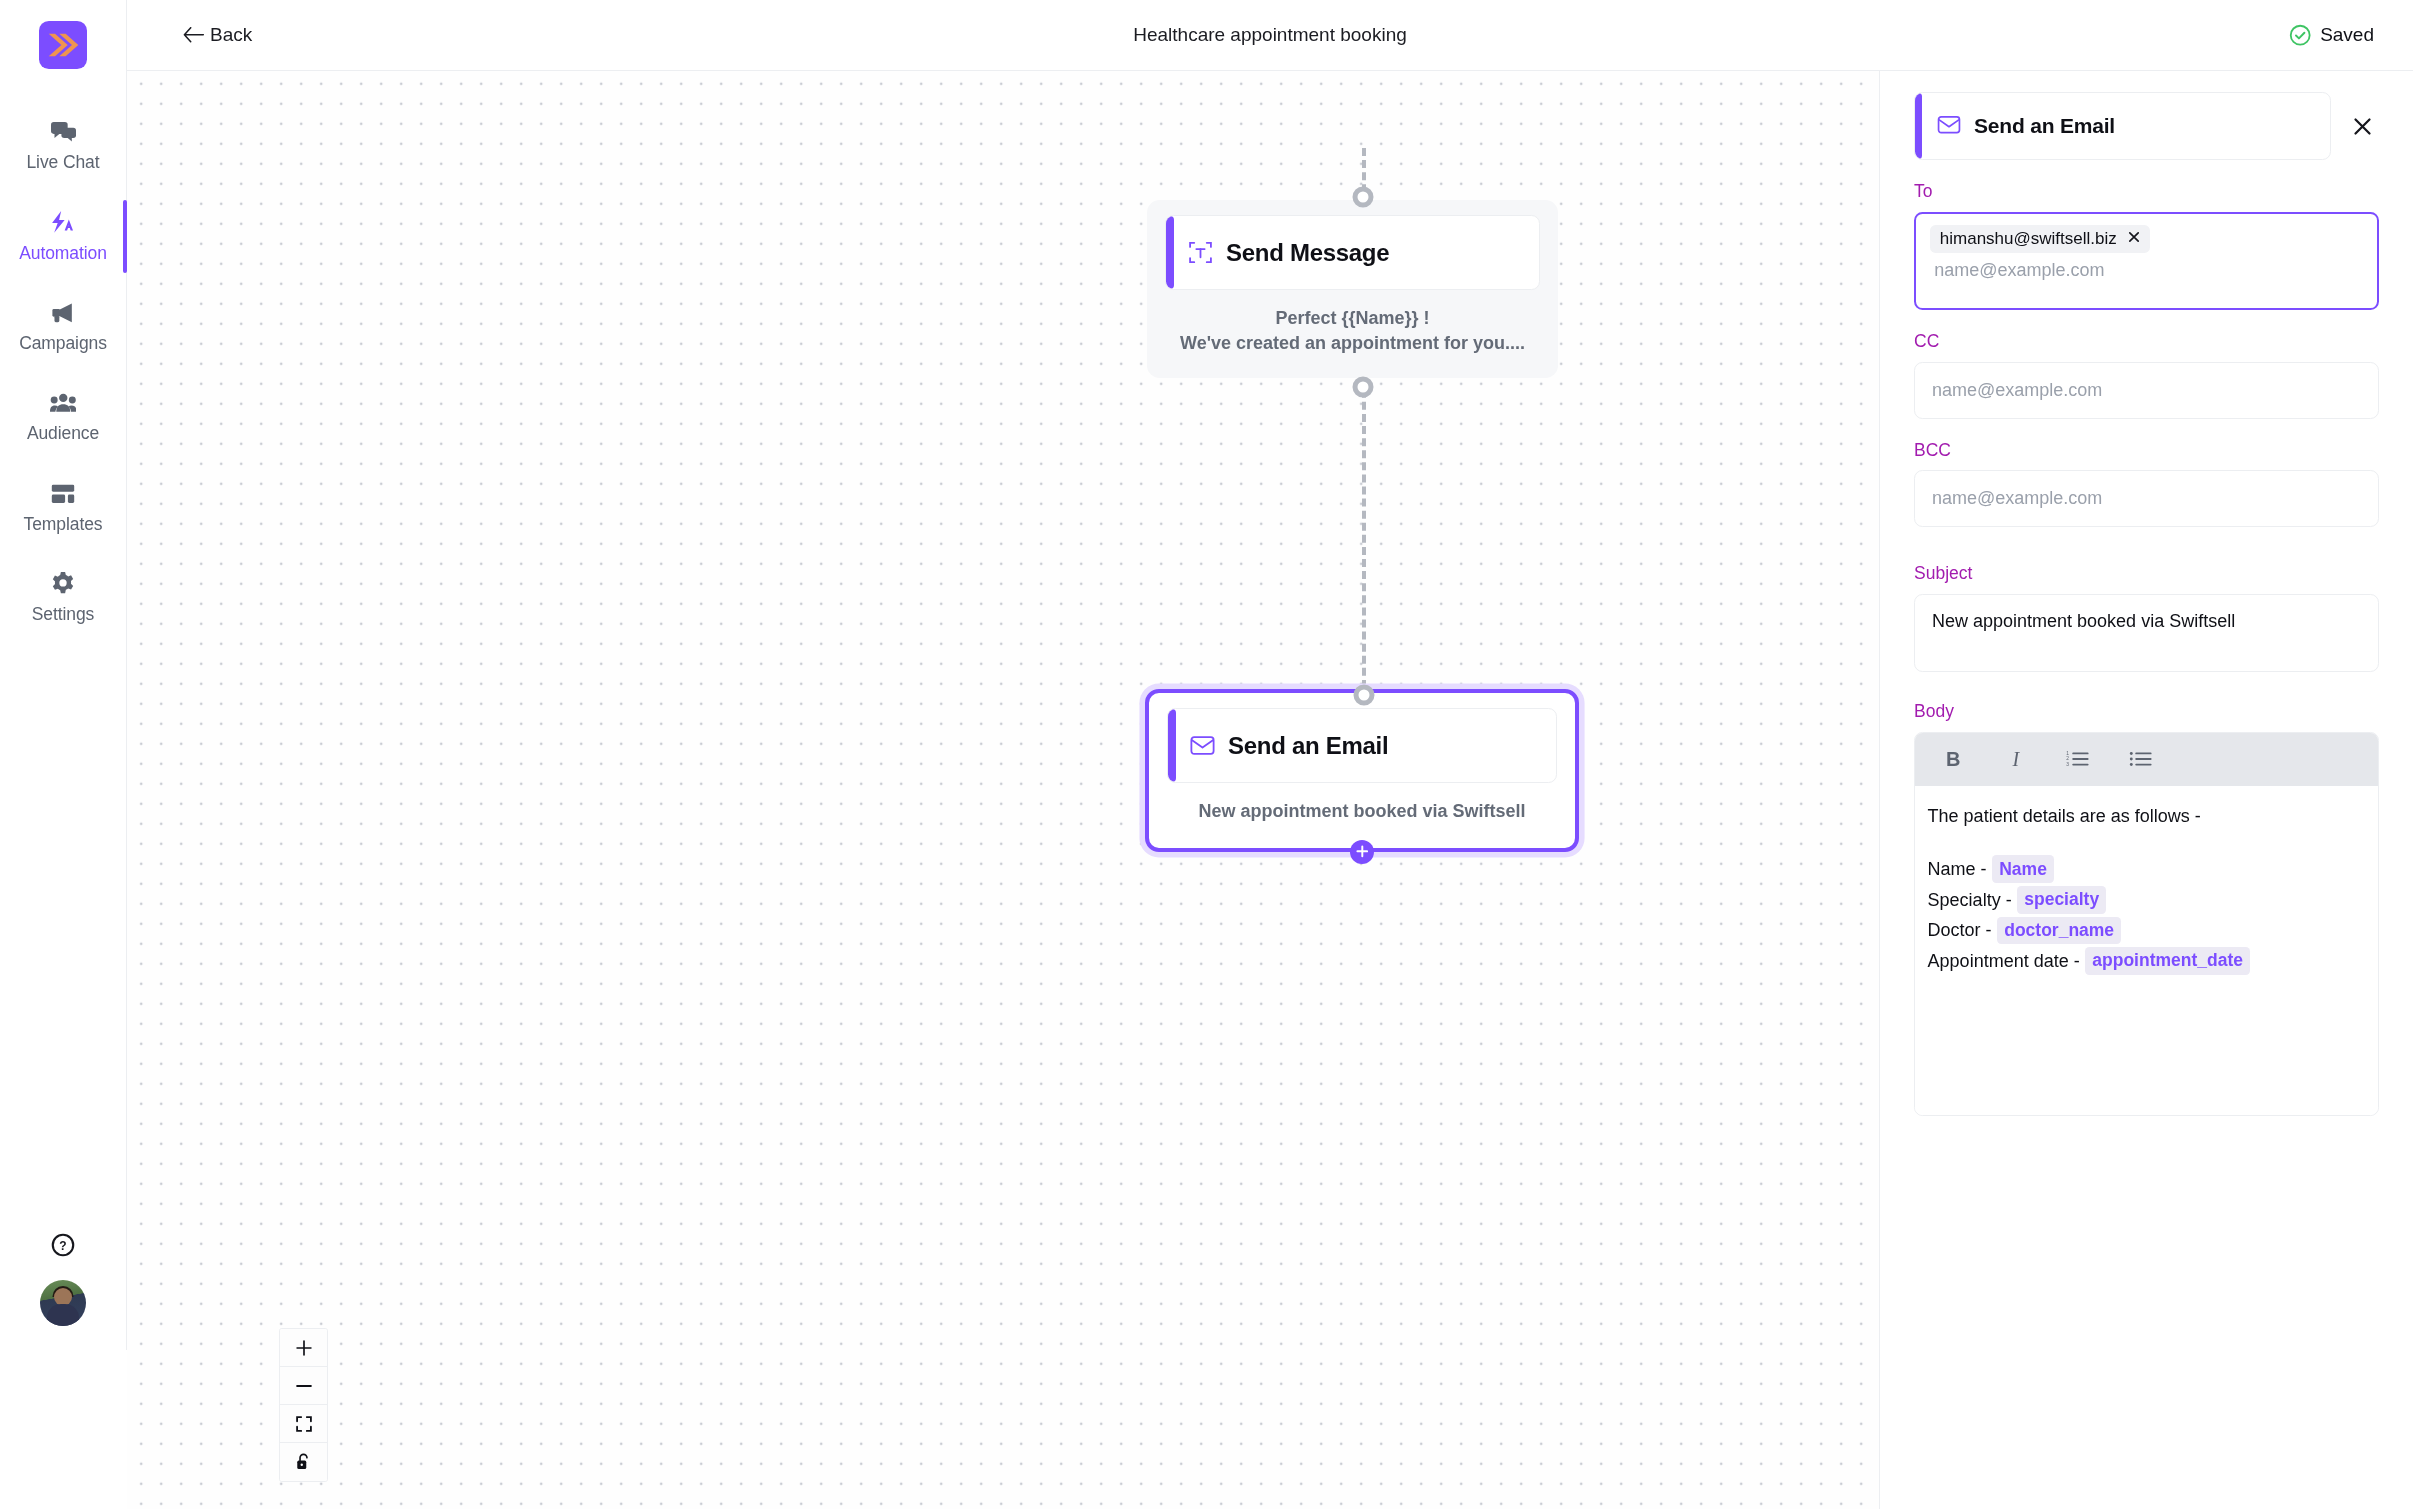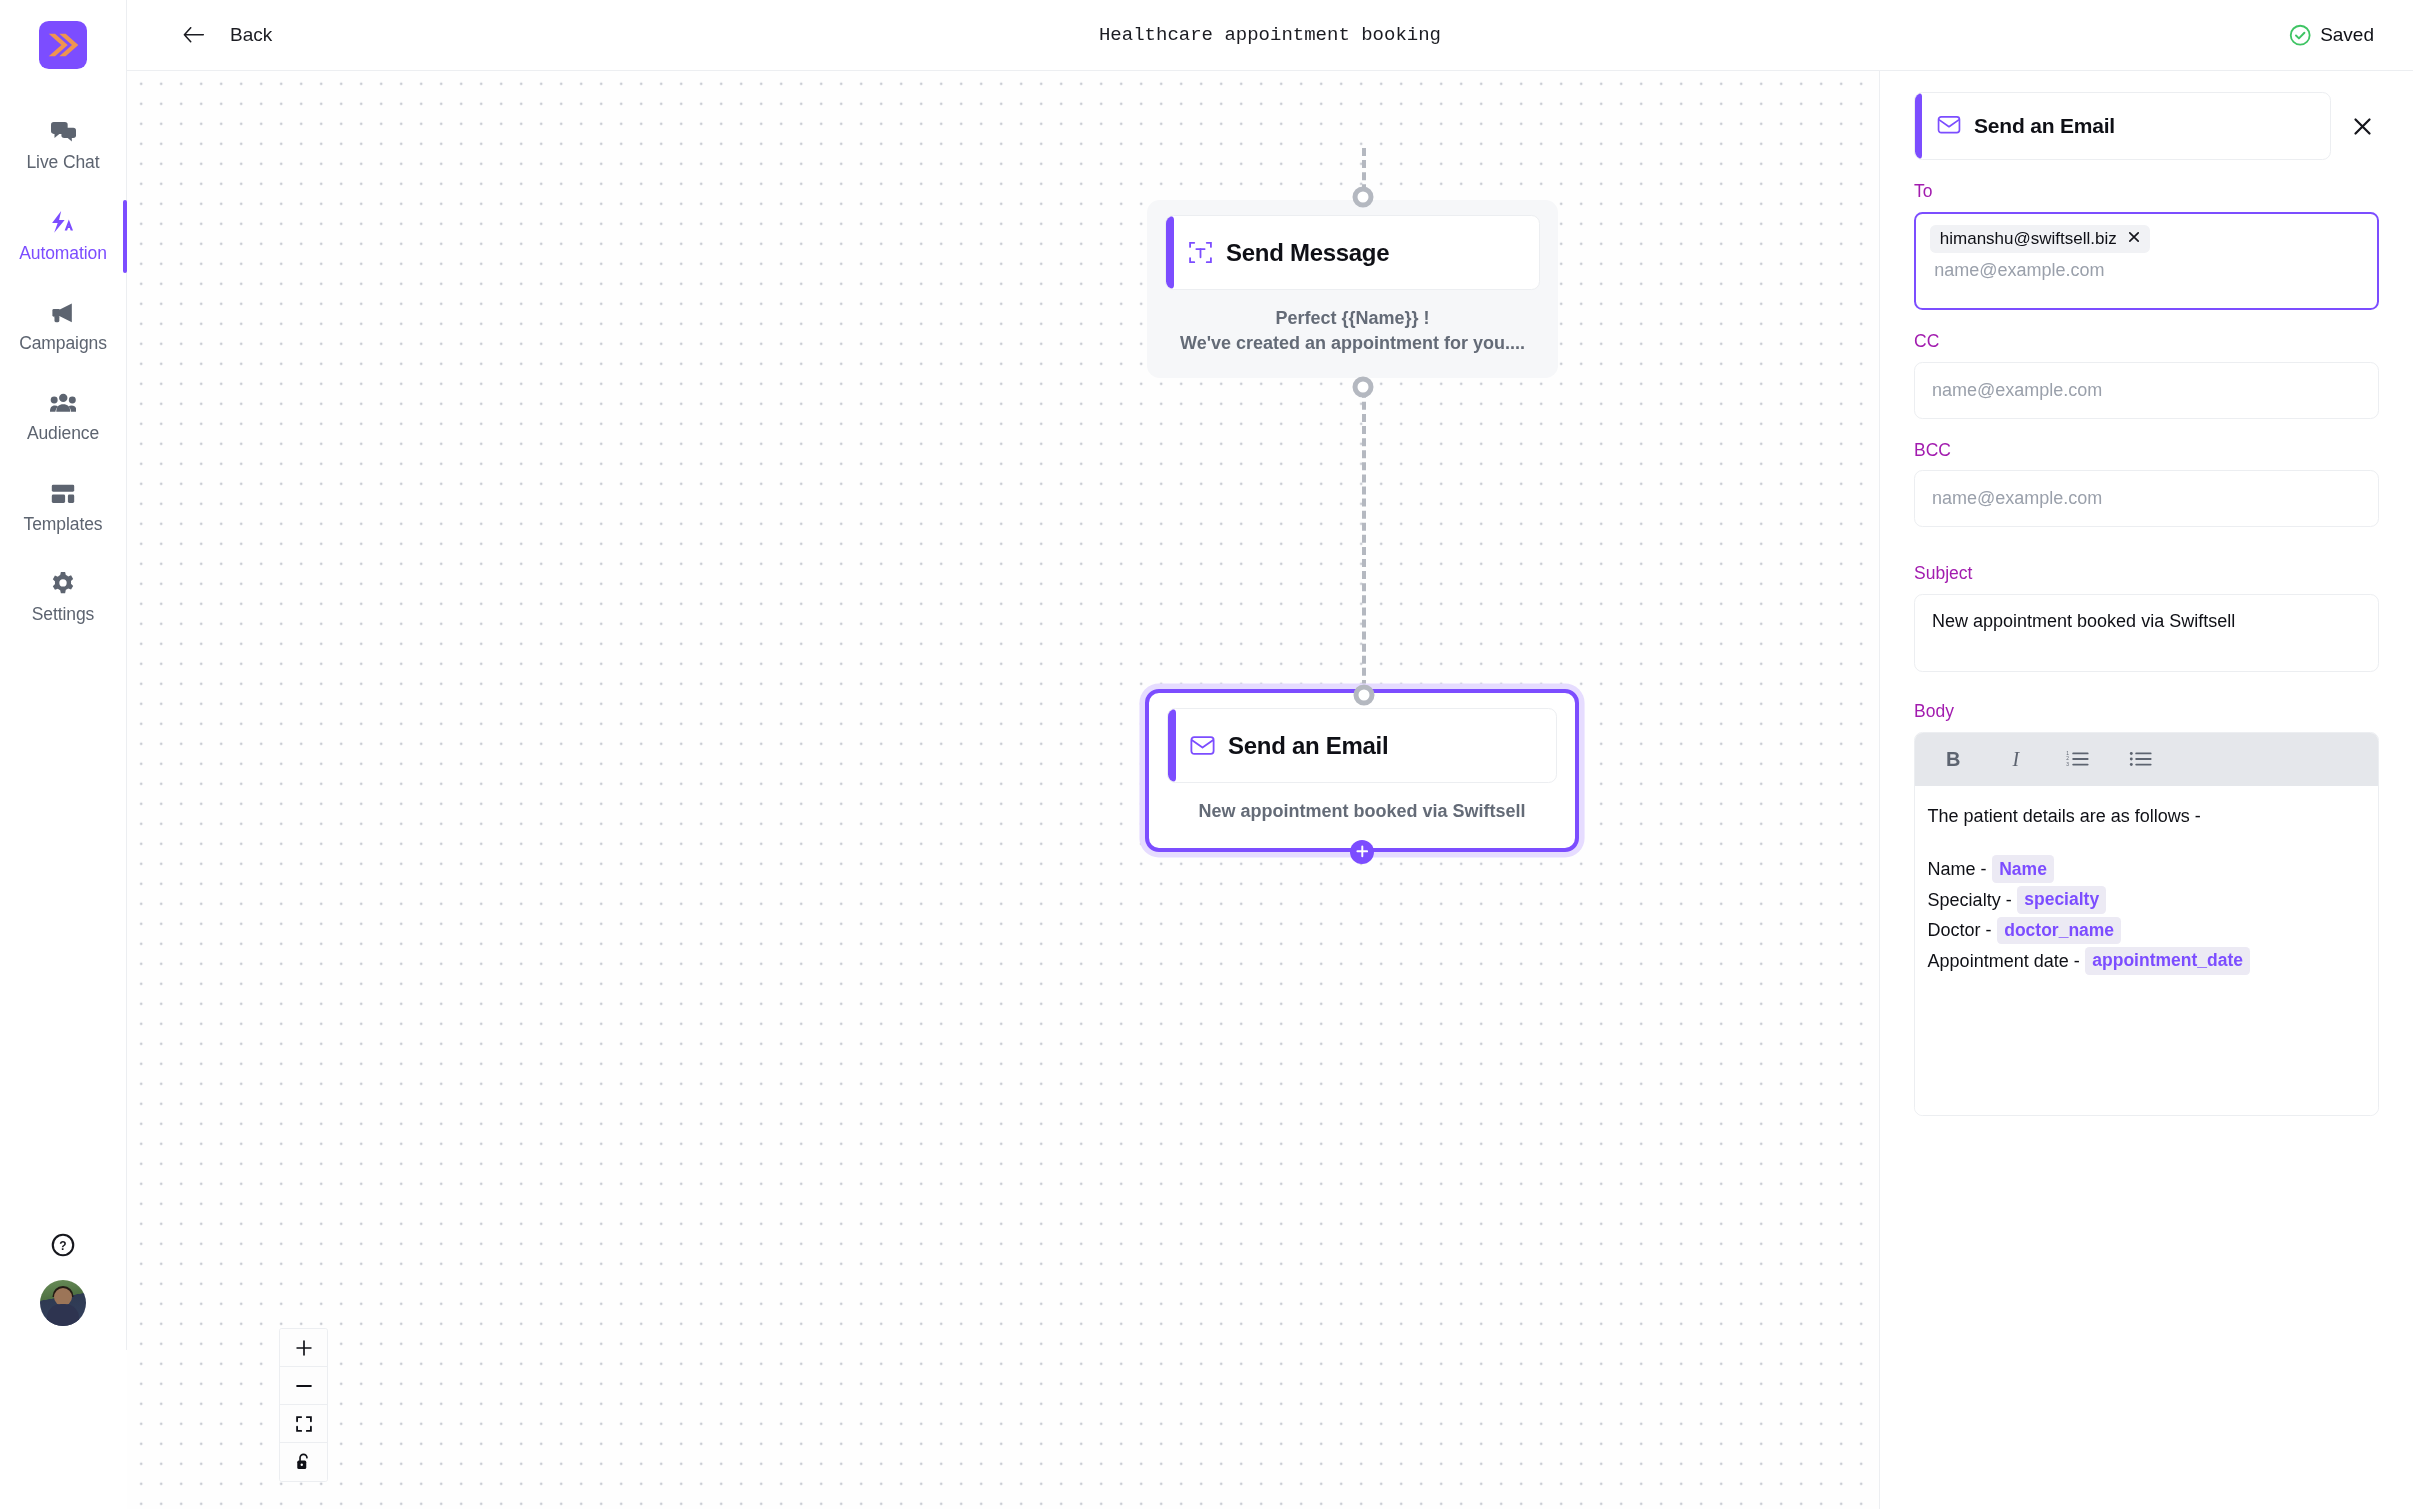--- a/index.html
+++ b/index.html
@@ -66,27 +66,27 @@
   }
 
   
   .main { flex: 1; display:flex; flex-direction: column; position: relative; height:1510px; }
 
   .topbar {
     height: 71px; background:#fff; border-bottom: 1.4px solid #eceef1;
     display:flex; align-items:center; position:relative; flex: 0 0 71px;
   }
   .back-btn {
-    display:flex; align-items:center; gap: 26px;
+    display:flex; align-items:center; gap: 6px;
     margin-left: 56px; cursor:pointer; color:#1b1c22;
   }
   .back-btn .txt { font-size: 19px; color:#1b1c22; }
   .topbar-title {
     position:absolute; left:0; right:0; text-align:center;
-    font-size: 19px; color:#1b1c22; pointer-events:none;font-family:Liberation Mono, monospace;
+    font-size: 19px; color:#1b1c22; pointer-events:none;
   }
   .saved {
     margin-left:auto; margin-right: 39px;
     display:flex; align-items:center; gap: 8.4px; font-size: 19px; color:#0f1016;
   }
 
   .content { flex:1; display:flex; position:relative; min-height:0; }
 
   
   .canvas {

